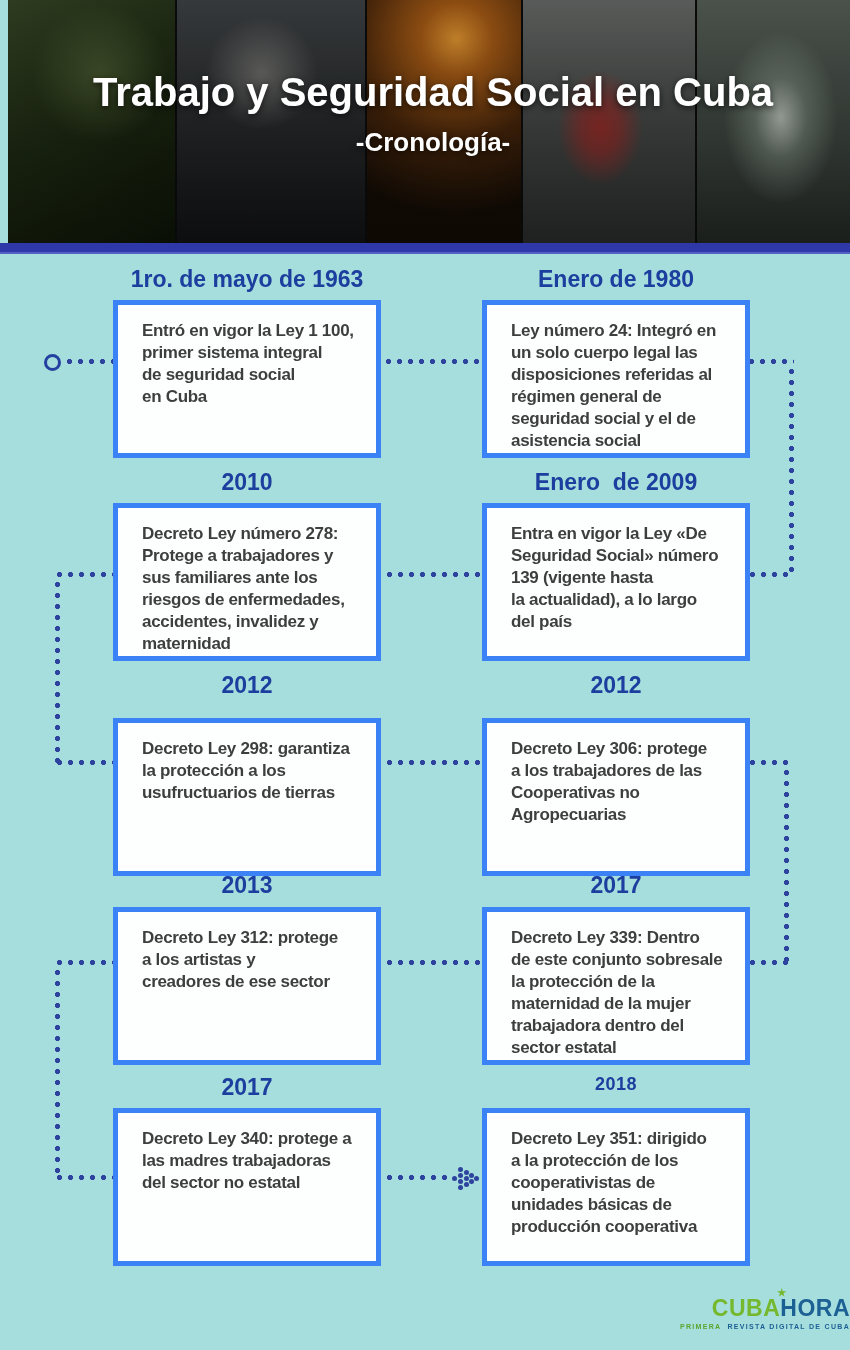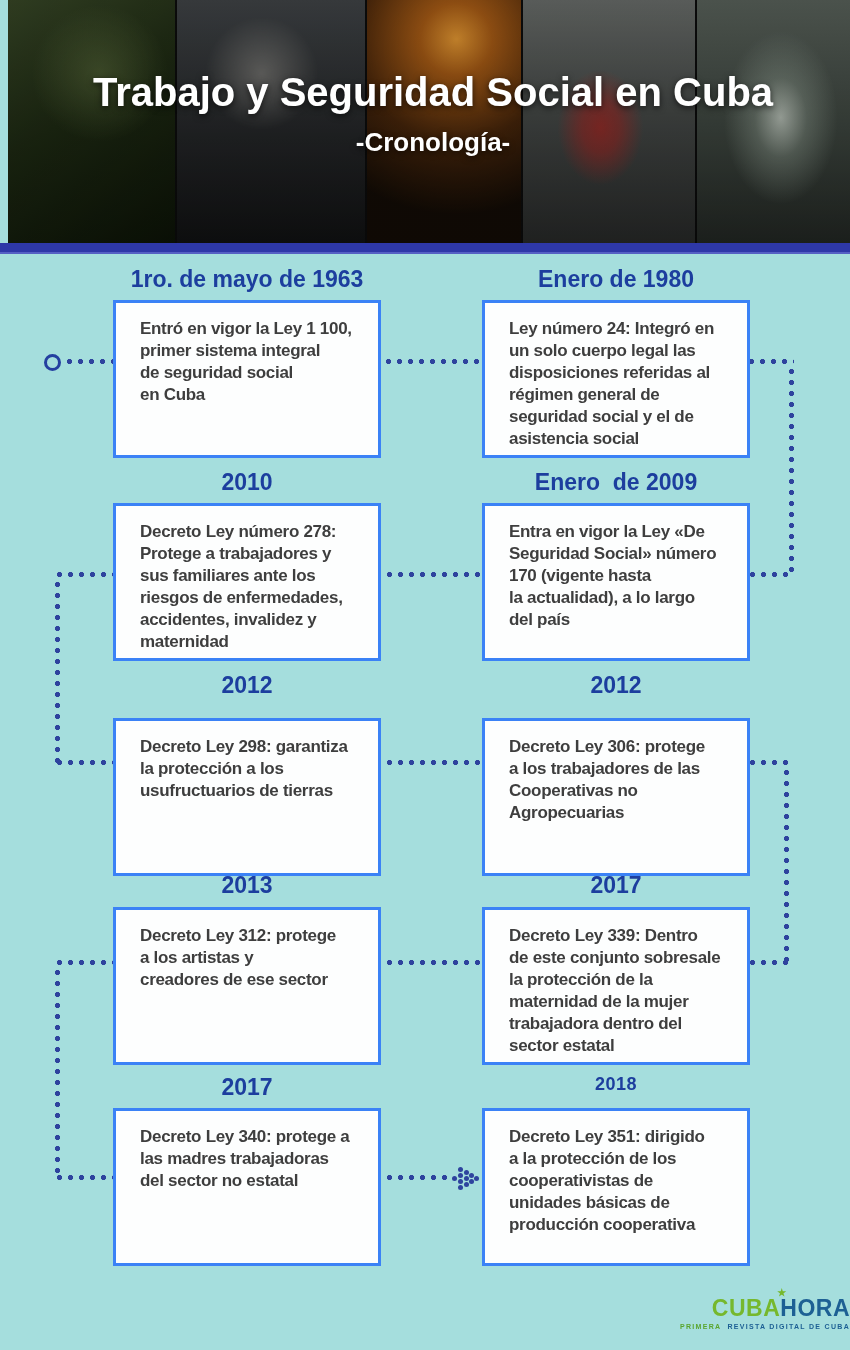--- a/index.html
+++ b/index.html
@@ -44,21 +44,21 @@
   .arrow-dots{position:absolute;left:452px;top:1176px;width:5px;height:5px;border-radius:50%;background:#2e439e;z-index:1;
     box-shadow:
       6px -9px 0 #2e439e, 6px -3px 0 #2e439e, 6px 3px 0 #2e439e, 6px 9px 0 #2e439e,
       12px -6px 0 #2e439e, 12px 0 0 #2e439e, 12px 6px 0 #2e439e,
       17px -3px 0 #2e439e, 17px 3px 0 #2e439e,
       22px 0 0 #2e439e;}
 
   
   .date{position:absolute;z-index:2;text-align:center;font-weight:700;font-size:23px;color:#1c3e9e;white-space:pre;}
   .date.small{font-size:18px;letter-spacing:.5px;}
-  .card{position:absolute;z-index:2;width:268px;height:158px;background:#fdfefe;border:3px solid #3b82f6;
+  .card{position:absolute;z-index:2;width:268px;height:158px;background:#fdfefe;border:5px solid #3b82f6;
         box-sizing:border-box;}
   .card-text{padding:15px 6px 8px 24px;font-weight:700;font-size:17px;letter-spacing:-0.3px;
              line-height:22px;color:#3e3e3e;white-space:pre-line;}
   .col-l{left:113px;} .col-r{left:482px;}
   .r0{top:300px;} .r1{top:503px;} .r2{top:718px;} .r3{top:907px;} .r4{top:1108px;}
   .d0{top:266px;} .d1{top:469px;text-align:center;} .d2{top:672px;} .d3{top:872px;} .d4{top:1074px;}
   .date.col-l,.date.col-r{width:268px;}
 
   
   .footer{position:absolute;left:0;top:1297px;width:100%;text-align:right;z-index:2;}
@@ -126,21 +126,21 @@
 Protege a trabajadores y
 sus familiares ante los
 riesgos de enfermedades,
 accidentes, invalidez y
 maternidad</div>
   </div>
   <div class="date col-r d1">Enero  de 2009</div>
   <div class="card col-r r1">
     <div class="card-text">Entra en vigor la Ley «De
 Seguridad Social» número
-170 (vigente hasta
+139 (vigente hasta
 la actualidad), a lo largo
 del país</div>
   </div>
 
   <div class="date col-l d2">2012</div>
   <div class="card col-l r2">
     <div class="card-text">Decreto Ley 298: garantiza
 la protección a los
 usufructuarios de tierras</div>
   </div>

